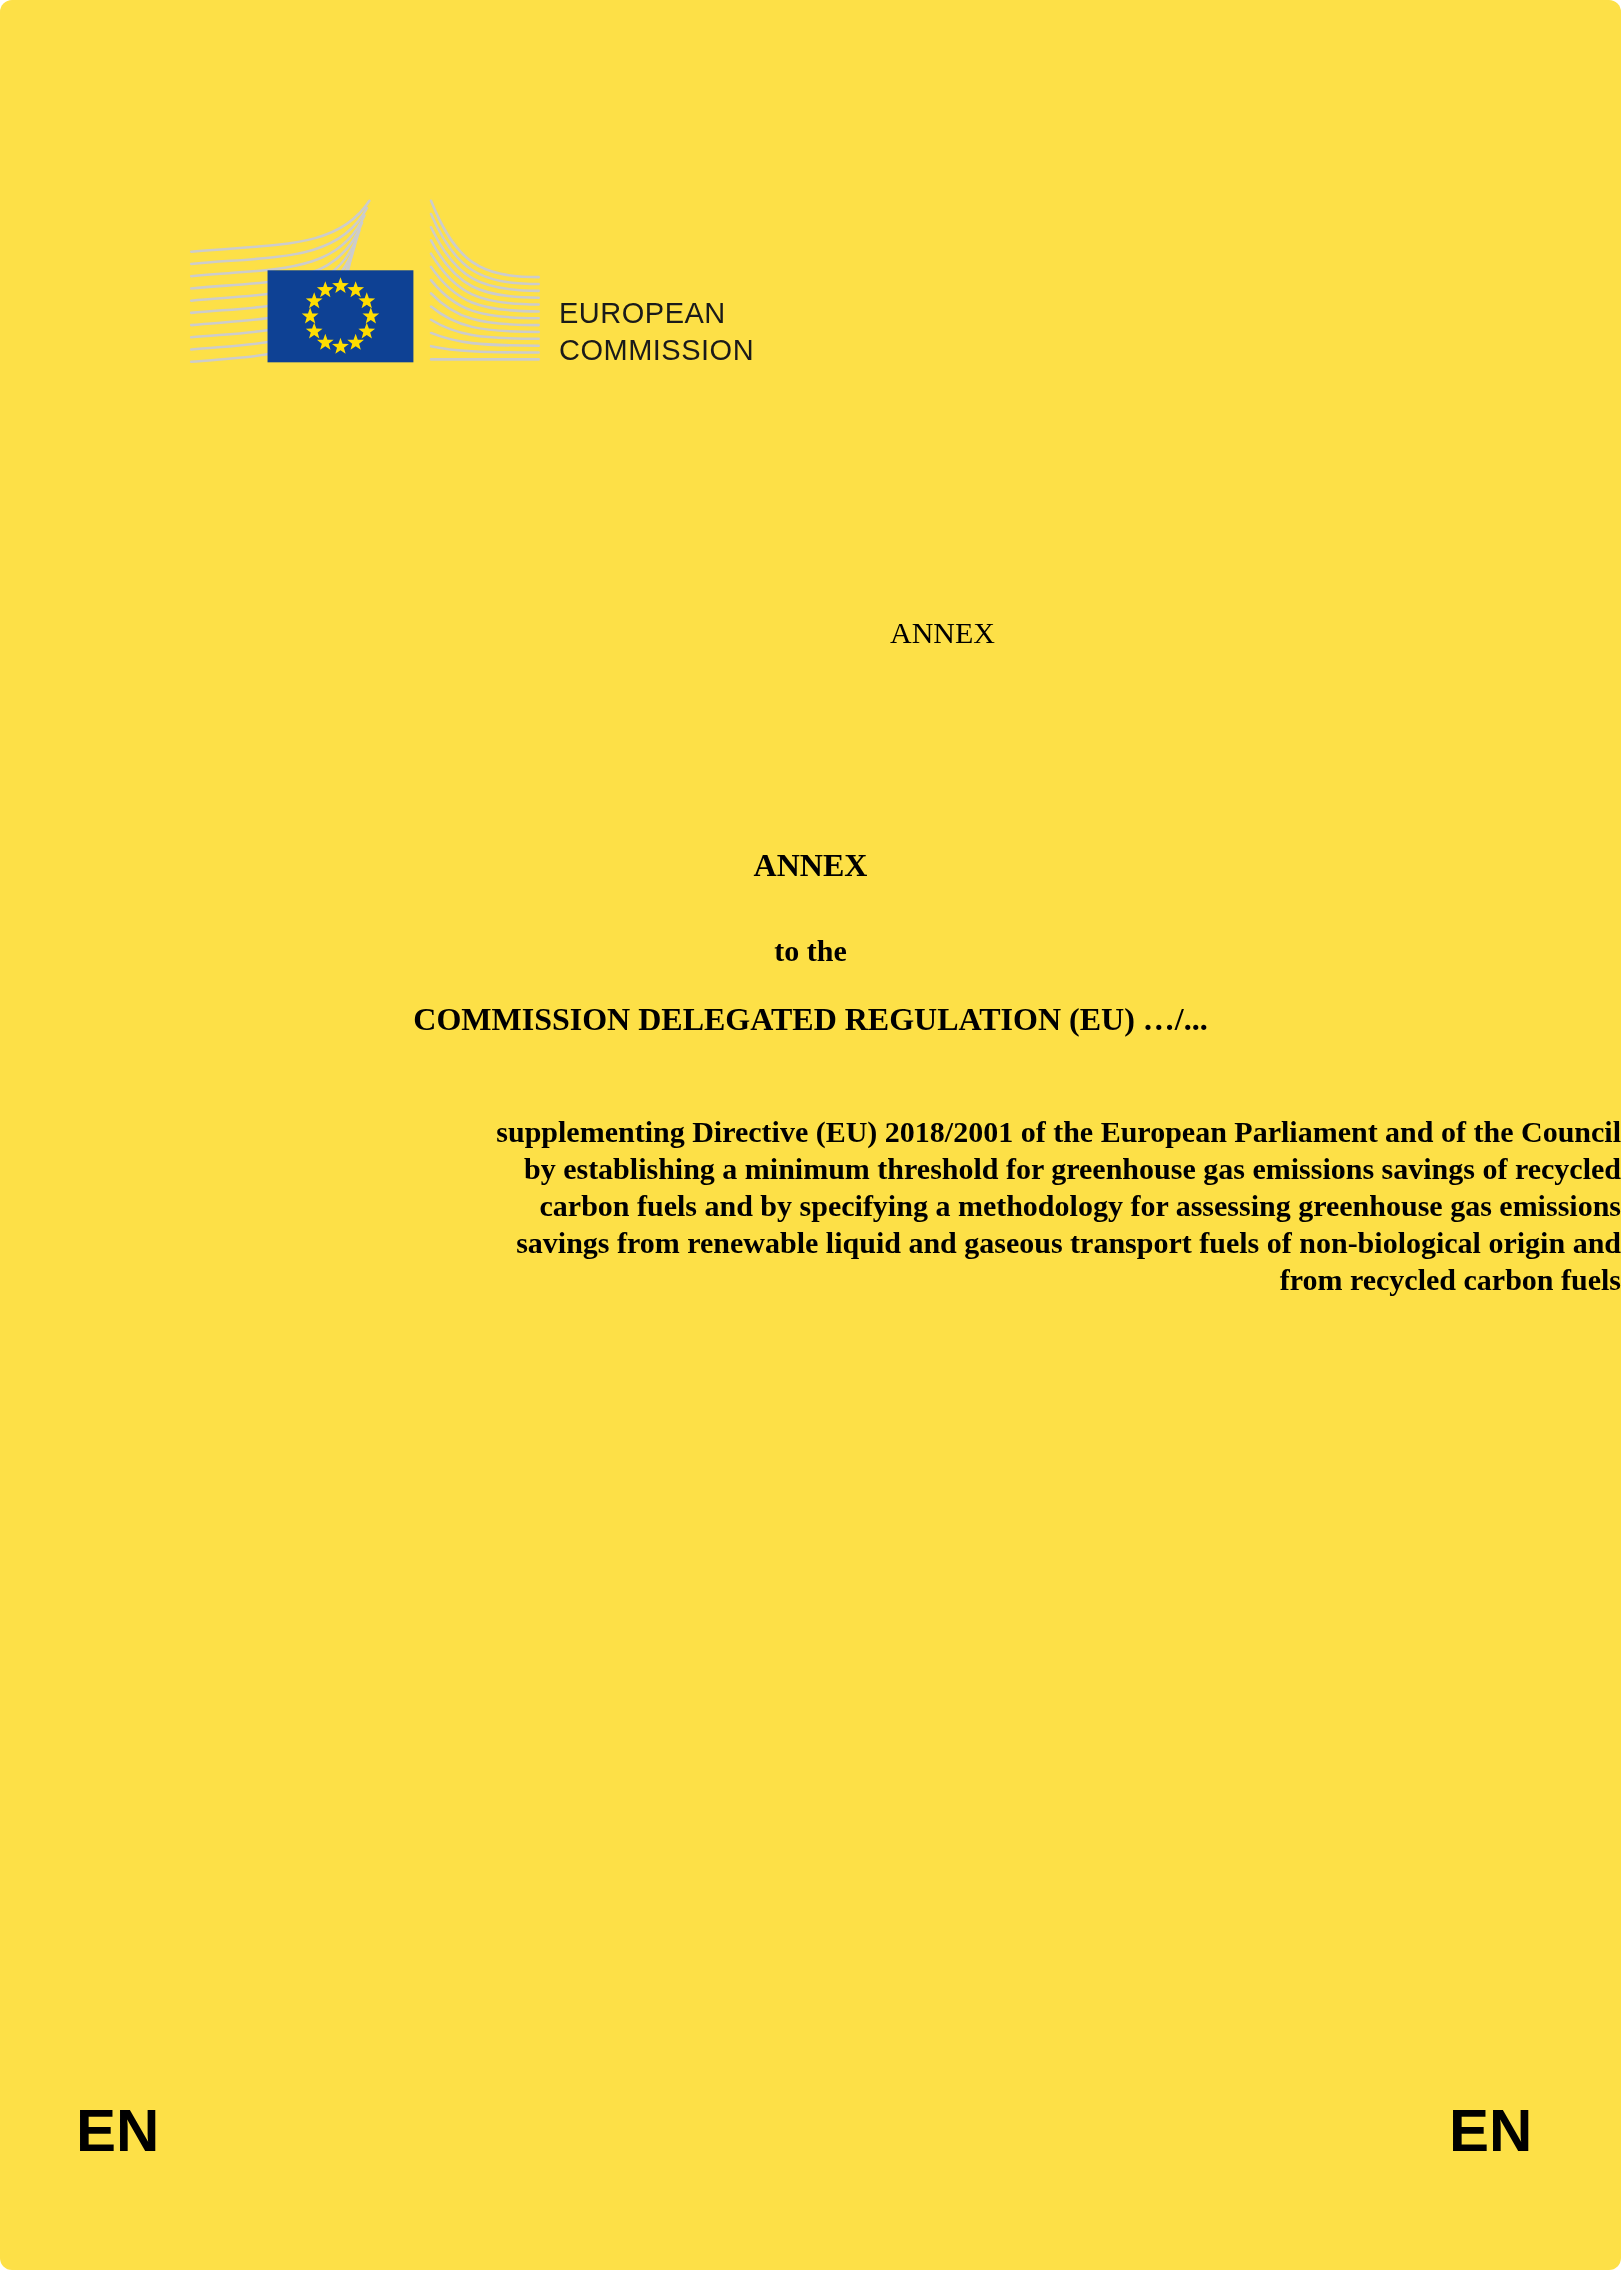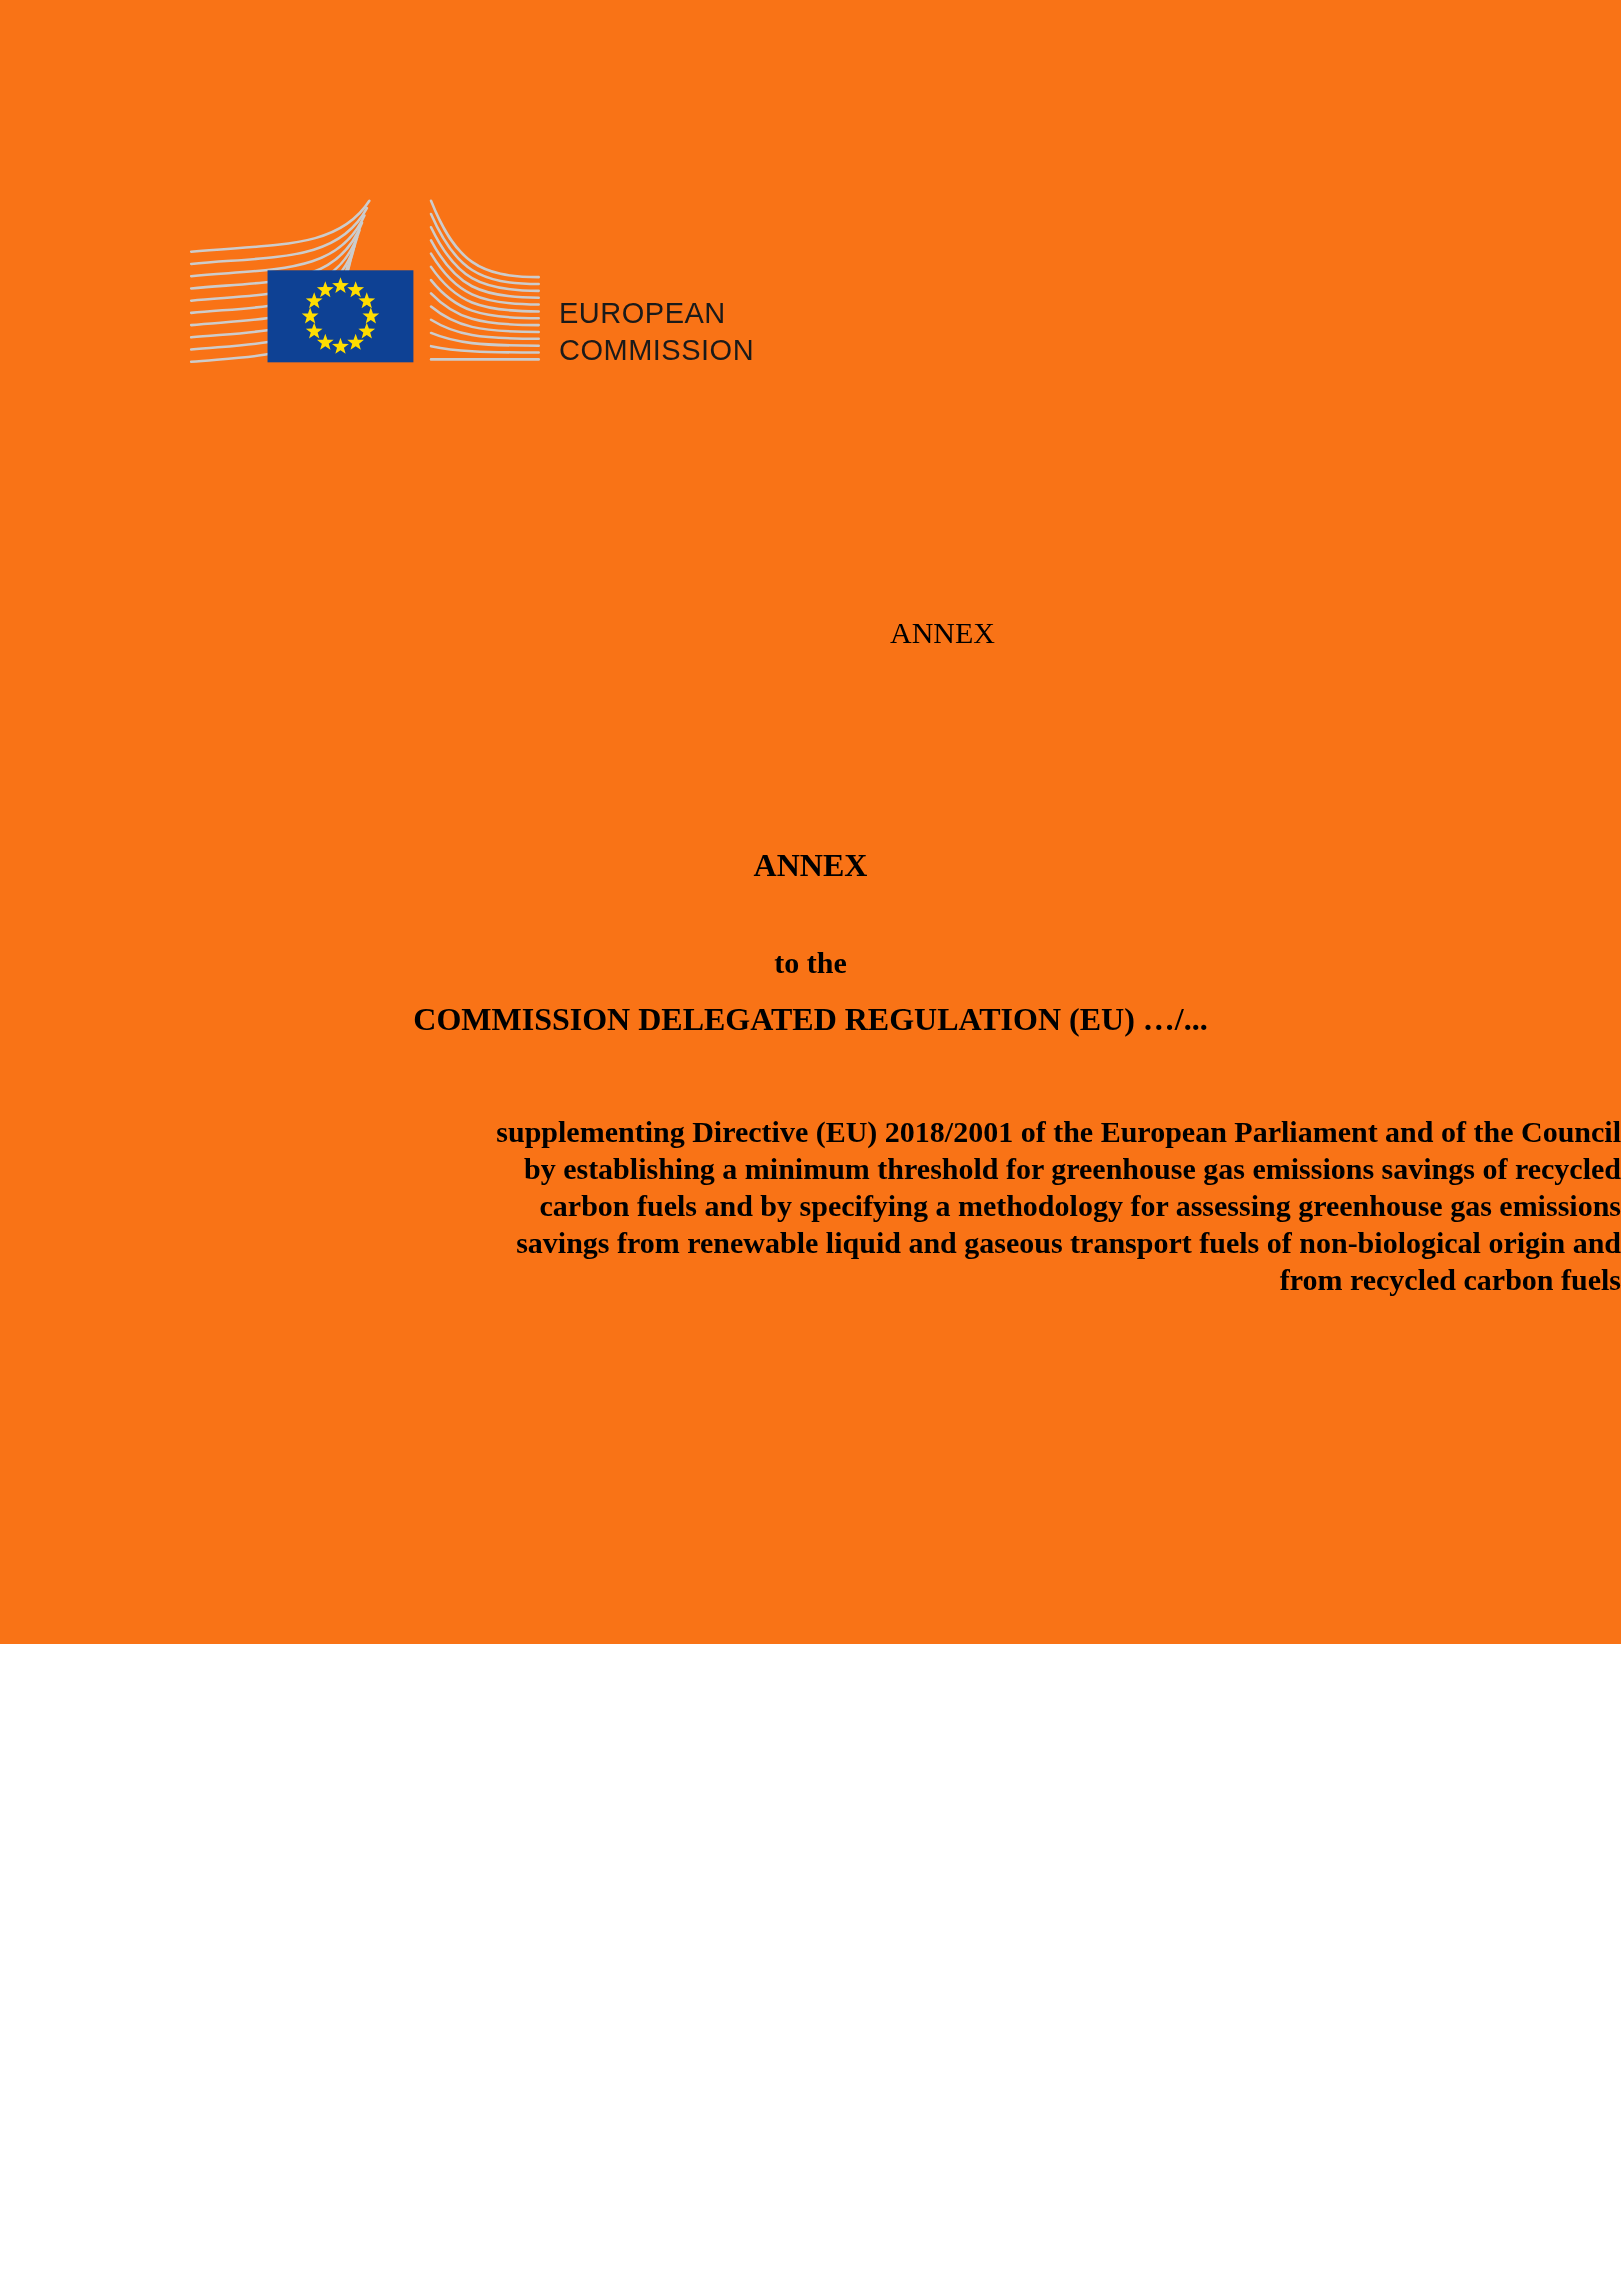--- a/index.html
+++ b/index.html
@@ -1,23 +1,24 @@
 <!DOCTYPE html>
 <html><head>
 <meta charset="utf-8">
 <style>
   html, body { margin: 0; padding: 0; background: #ffffff; }
   .page {
     position: relative;
     width: 1621px;
-    height: 1644px;
-    background: #f97316;
+    height: 2270px;
+    background: #fde047;
     font-family: "Liberation Serif", serif;
     color: #000000;
     overflow: hidden;
+    border-radius: 12px;
   }
   .abs { position: absolute; }
 
   
   .logo { left: 181px; top: 191px; width: 363px; height: 186px; }
   .logo-text {
     left: 559px; top: 295px;
     font-family: "Liberation Sans", sans-serif;
     font-size: 29px; line-height: 37px;
     letter-spacing: 0.5px;
@@ -31,21 +32,21 @@
     font-size: 30px; line-height: 36px;
   }
   .annex-small {
     left: 890px; top: 615px;
     font-size: 30px; line-height: 36px;
   }
 
   
   .center-line { left: 0; width: 100%; text-align: center; }
   .title-annex  { top: 847px;  font-size: 32px; font-weight: bold; }
-  .title-tothe  { top: 934px;  font-size: 30px; font-weight: bold; margin-top: 12px; }
+  .title-tothe  { top: 934px;  font-size: 30px; font-weight: bold; }
   .title-reg    { top: 1001px; font-size: 32px; font-weight: bold; }
 
   
   .subject {
     top: 1113px; left: 0; width: 100%;
     text-align: right;
     font-size: 30px; font-weight: bold;
     line-height: 37px;
     white-space: pre-line;
   }

